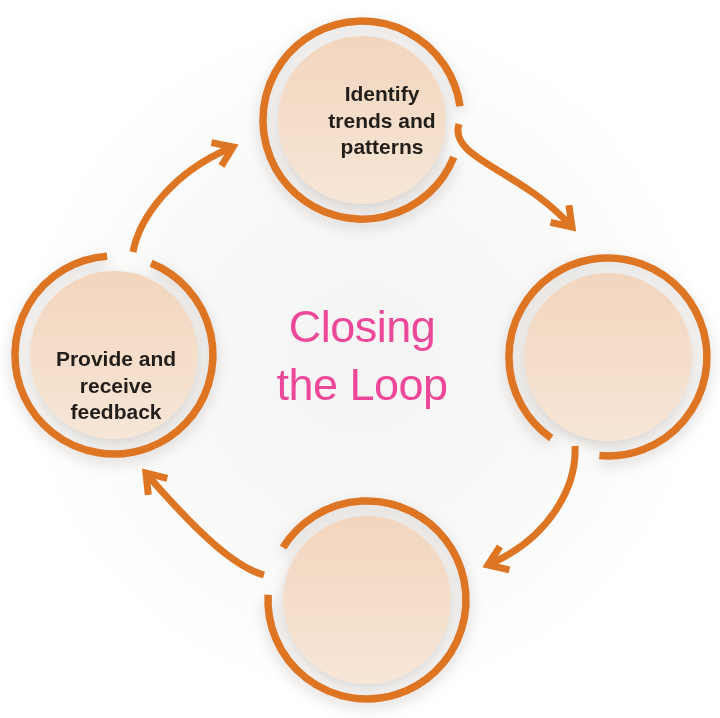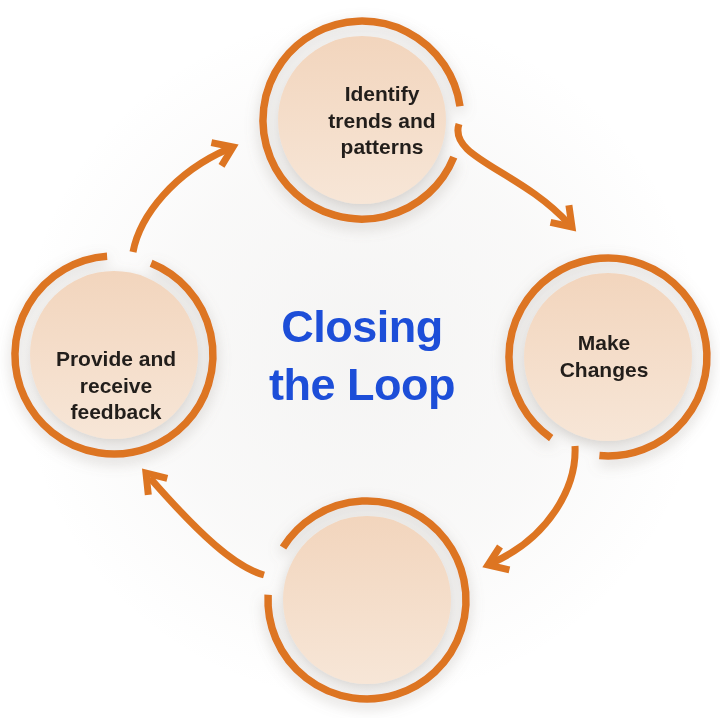--- a/index.html
+++ b/index.html
@@ -19,25 +19,25 @@
     font-weight: 700;
     font-size: 21px;
     line-height: 1.27;
     color: #221e1b;
     white-space: pre-line;
   }
   .center-title {
     position: absolute;
     transform: translate(-50%, -50%);
     text-align: center;
-    font-weight: 700;
+    font-weight: 400;
     font-size: 45px;
     line-height: 1.28;
     letter-spacing: -0.5px;
-    color: #1d4ed8;
+    color: #ec4899;
     white-space: pre-line;
   }
 </style>
 </head>
 <body>
 
 <div id="stage">
 
   <svg id="diagram-svg" width="720" height="718" viewBox="0 0 720 718">
     <defs>
@@ -95,22 +95,20 @@
     <g stroke="#dd7522" stroke-width="7" fill="none" stroke-linejoin="miter">
       <path d="M 133 252 C 140 215 175 172 228 149"></path>
       <path d="M 221.5 165.8 L 233 147 L 211.4 142.6"></path>
     </g>
   </svg>
 
   <div class="node-label" style="left:362px; top:121px;margin-left:20px;">Identify
 trends and
 patterns</div>
 
-  <div class="node-label" style="left:604px; top:357px;">Make
-Changes</div>
 
 
   <div class="node-label" style="left:116px; top:355px;margin-top:31px;">Provide and
 receive
 feedback</div>
 
   <div class="center-title" style="left:362px; top:356px;">Closing
 the Loop</div>
 
 </div>

